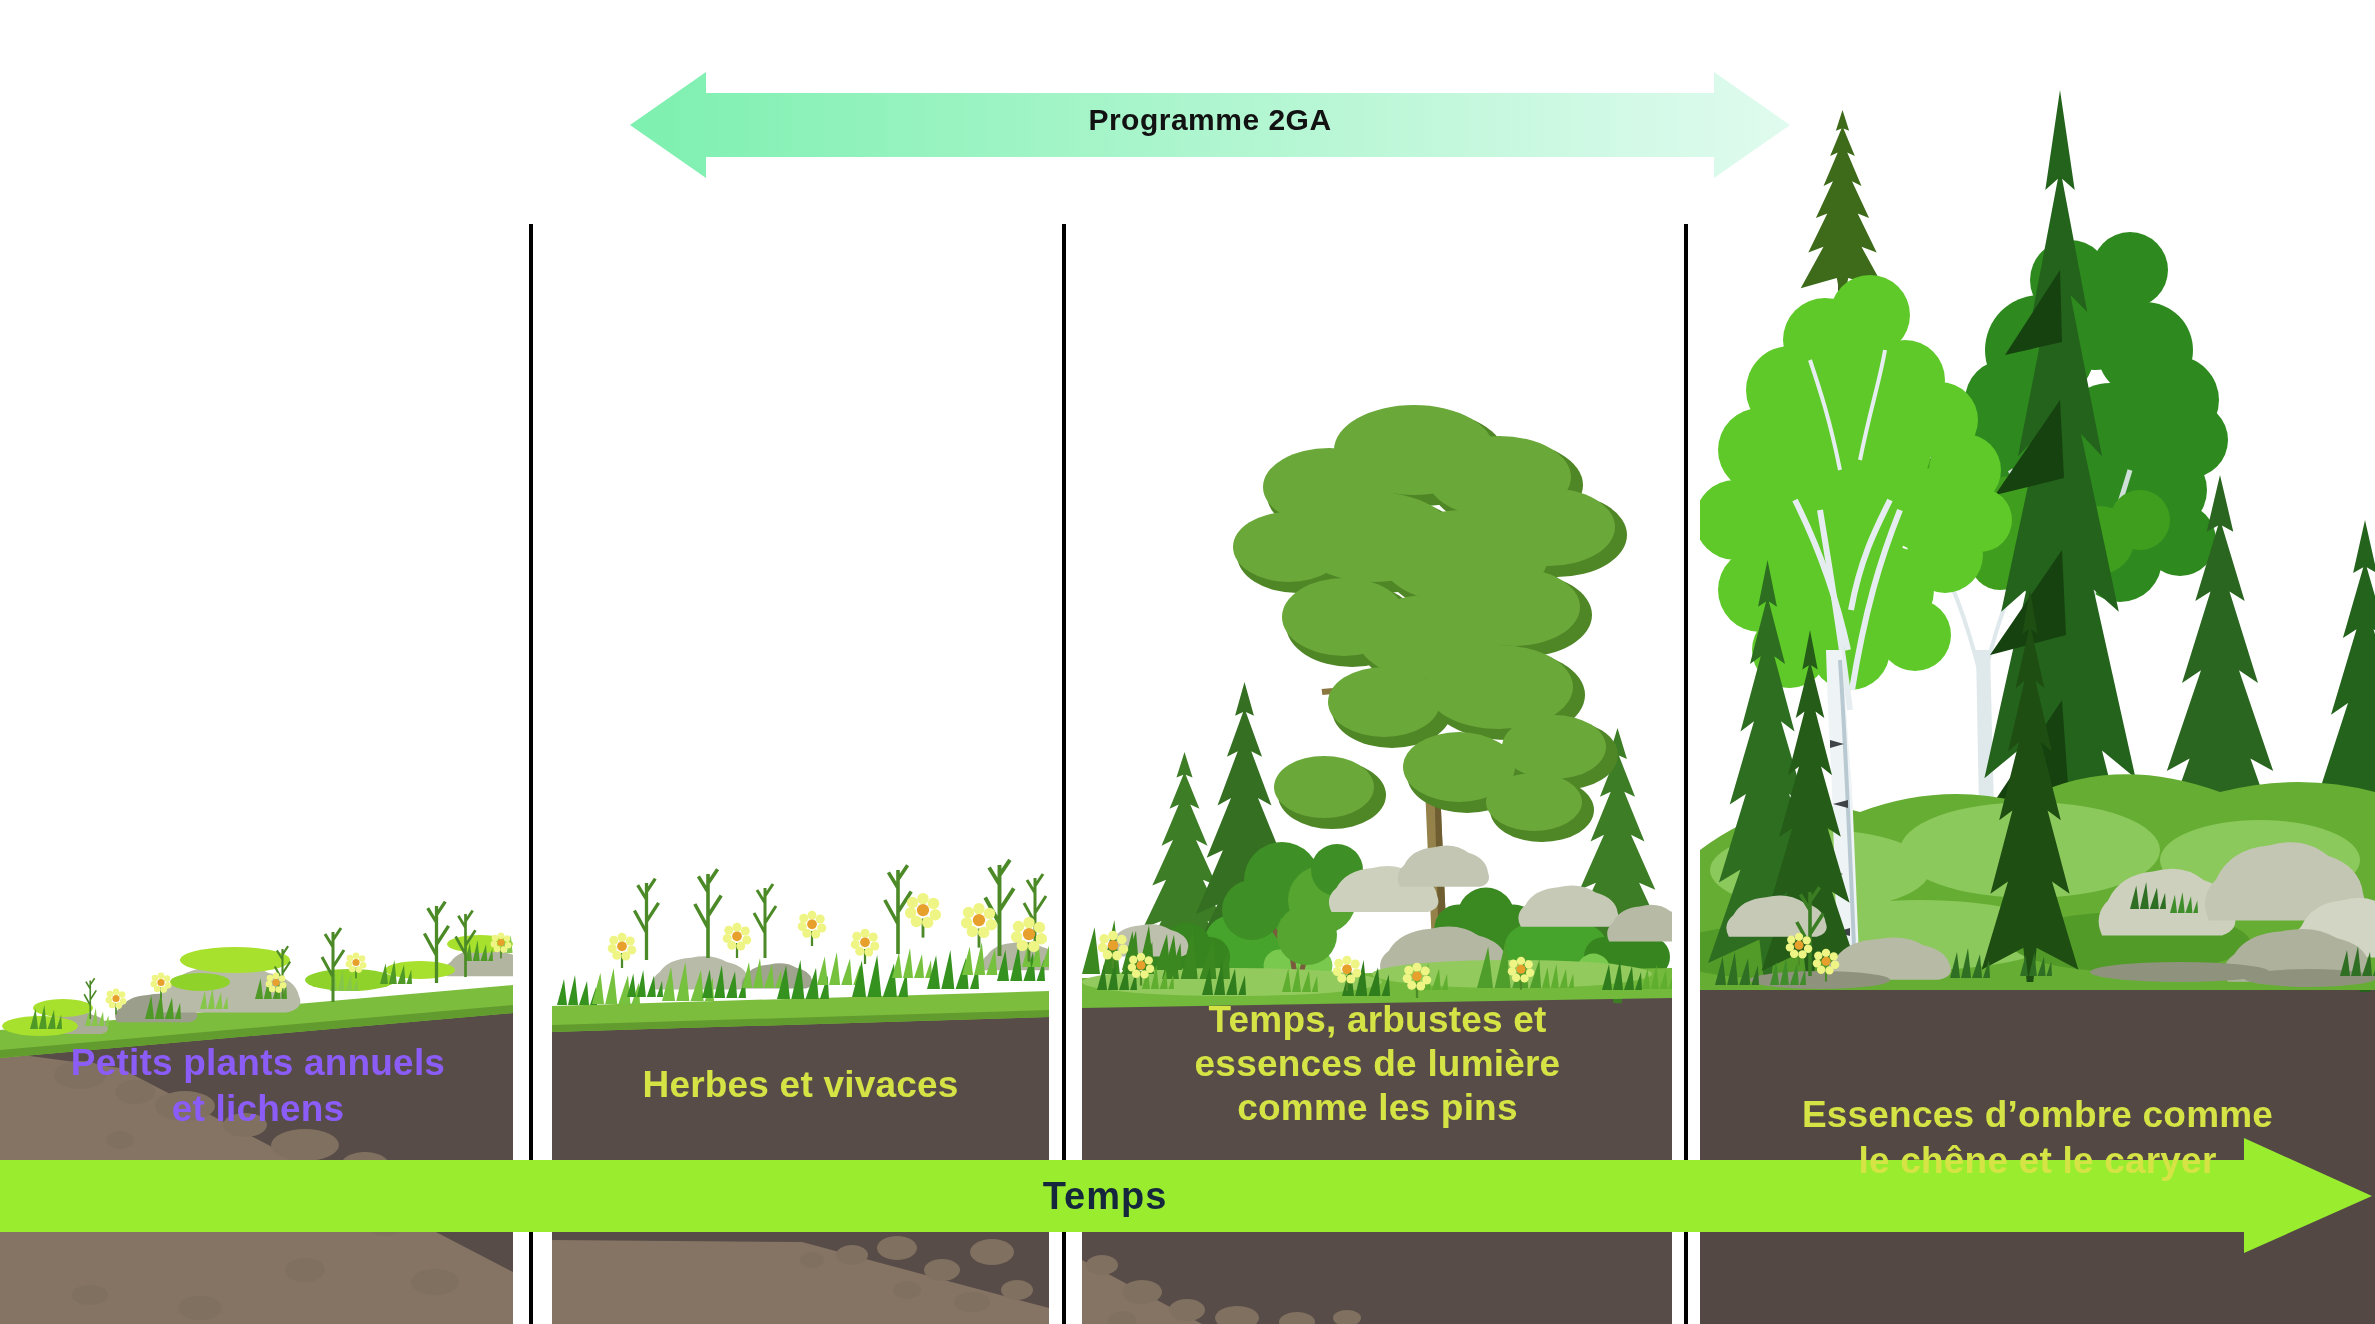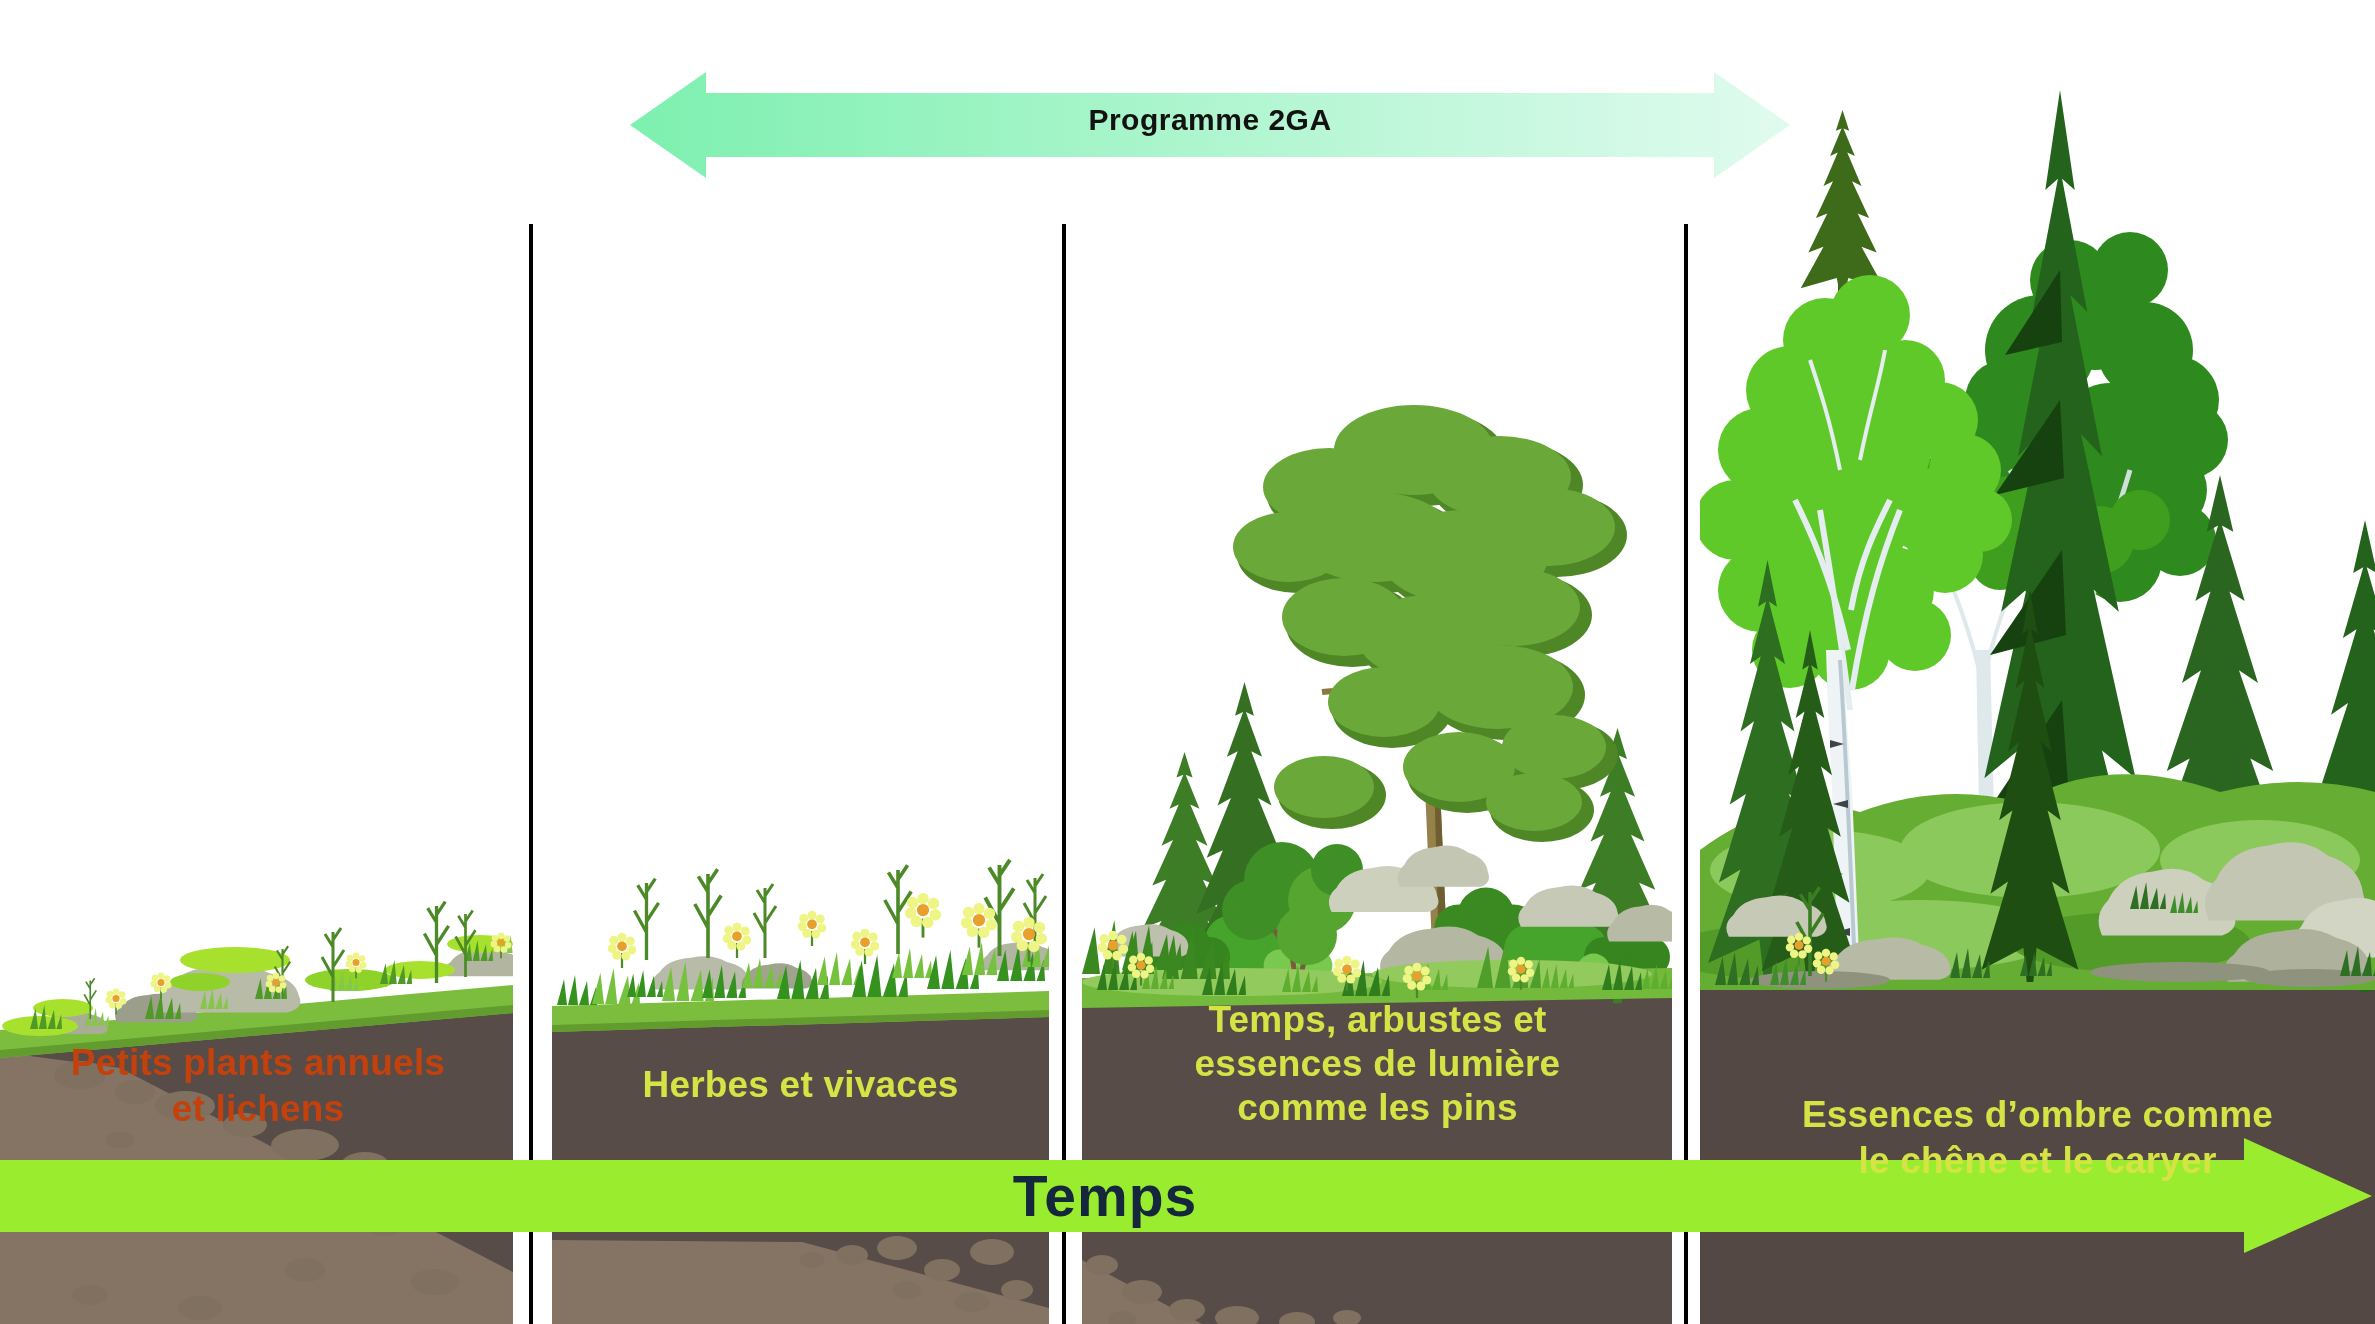--- a/index.html
+++ b/index.html
@@ -4,21 +4,21 @@
 <style>
   html,body{margin:0;padding:0;background:#fff;}
   .canvas{position:relative;width:2375px;height:1324px;background:#ffffff;overflow:hidden;
           font-family:"Liberation Sans", sans-serif;}
   .divider{position:absolute;top:224px;bottom:0;width:4px;background:#000;z-index:2;}
   .stage-label{position:absolute;z-index:4;text-align:center;white-space:pre-line;
                font-weight:bold;font-size:37px;line-height:46px;letter-spacing:.2px;}
   .top-arrow-label{position:absolute;left:630px;top:103px;width:1160px;z-index:4;
                    text-align:center;font-weight:bold;font-size:30px;letter-spacing:.5px;}
   .temps-label{position:absolute;left:0;top:1163px;width:2210px;height:66px;z-index:5;
-               text-align:center;font-weight:bold;font-size:57px;line-height:66px;letter-spacing:1px;}
+               text-align:center;font-weight:bold;font-size:38px;line-height:66px;letter-spacing:1px;}
   svg{display:block;}
   .panel{position:absolute;z-index:1;}
   .arrow-svg{position:absolute;z-index:3;}
 </style>
 </head>
 <body>
 
 <svg width="0" height="0" style="position:absolute" aria-hidden="true">
   <defs>
     <path id="spruce" d="M50 0 L57 18 L51 16 L63 40 L55 37 L70 66 L60 62 L78 94 L66 90 L86 124 L70 119 L94 155 L56 146 L53 160 L47 160 L44 146 L6 155 L30 119 L14 124 L34 90 L22 94 L40 62 L30 66 L45 37 L37 40 L49 16 L43 18 Z"></path>
@@ -461,21 +461,21 @@
       <use href="#tuft" transform="translate(320,862) scale(0.8)" fill="#2f6f24"></use>
       <use href="#tuft" transform="translate(430,792) scale(0.9)" fill="#2f6f24"></use>
       <use href="#tuft" transform="translate(470,802) scale(0.7)" fill="#3f8d2b"></use>
       <use href="#tuft" transform="translate(640,856)" fill="#2f6f24"></use>
       <use href="#sprig" transform="translate(92,790) scale(1.2)" stroke="#3a7d22"></use>
       <use href="#daisy" transform="translate(85,842) scale(0.7)"></use>
       <use href="#daisy" transform="translate(112,858) scale(0.7)"></use>
     </g>
   </svg>
 
-  <div class="stage-label" style="left: 0px; width: 516px; top: 1040px; color: #c2410c;">Petits plants annuels
+  <div class="stage-label" style="left: 0px; width: 516px; top: 1040px; color: #8b5cf6;">Petits plants annuels
 et lichens</div>
   <div class="stage-label" style="left: 552px; width: 497px; top: 1062px; color: rgb(214, 227, 69);">Herbes et vivaces</div>
   <div class="stage-label" style="left: 1085px; width: 585px; top: 998px; line-height: 44px; color: rgb(214, 227, 69);">Temps, arbustes et
 essences de lumière
 comme les pins</div>
   <div class="stage-label" style="left: 1700px; width: 675px; top: 1044px; color: rgb(214, 227, 69); margin-top: 48px;">Essences d’ombre comme
 le chêne et le caryer</div>
 
   <svg class="arrow-svg" style="left:0;top:1120px" width="2375" height="150" viewBox="0 1120 2375 150">
     <polygon points="0,1160 2244,1160 2244,1138 2372,1196 2244,1253 2244,1232 0,1232" fill="#9aec2f"></polygon>

